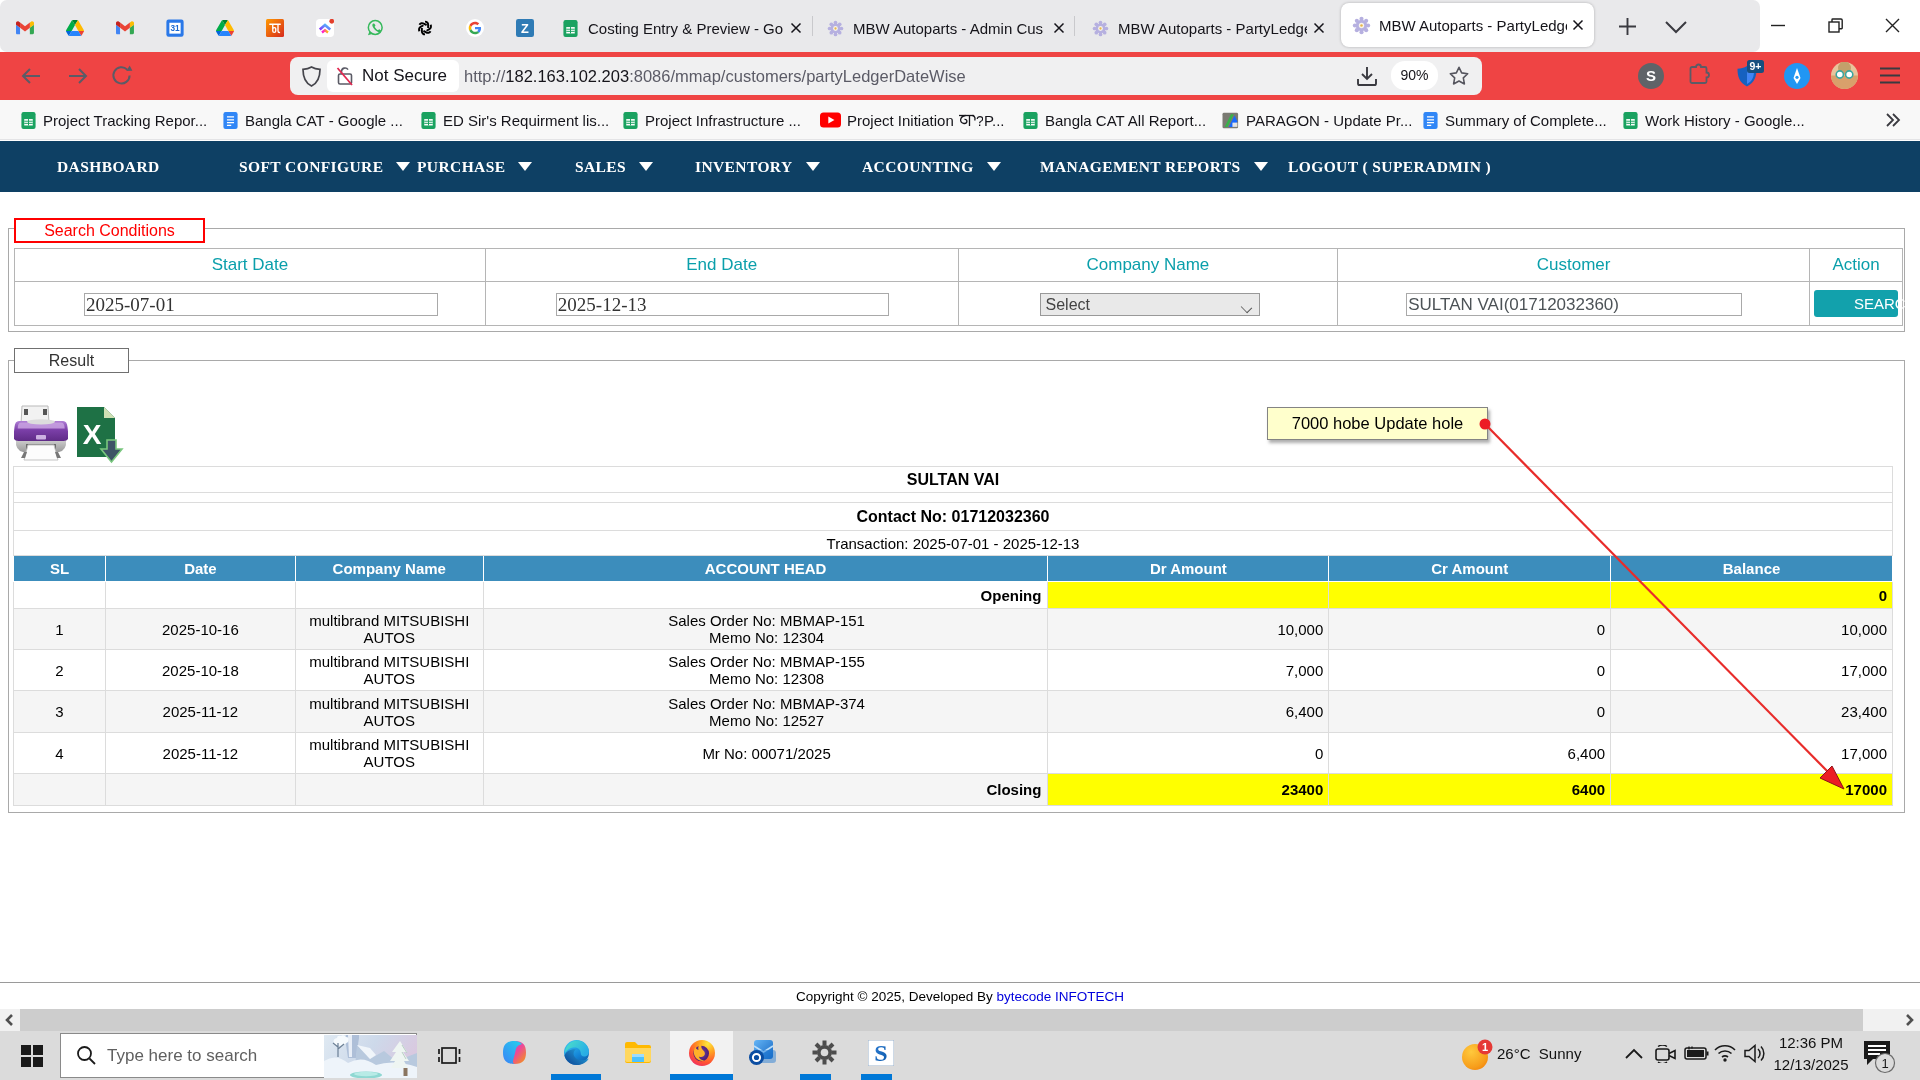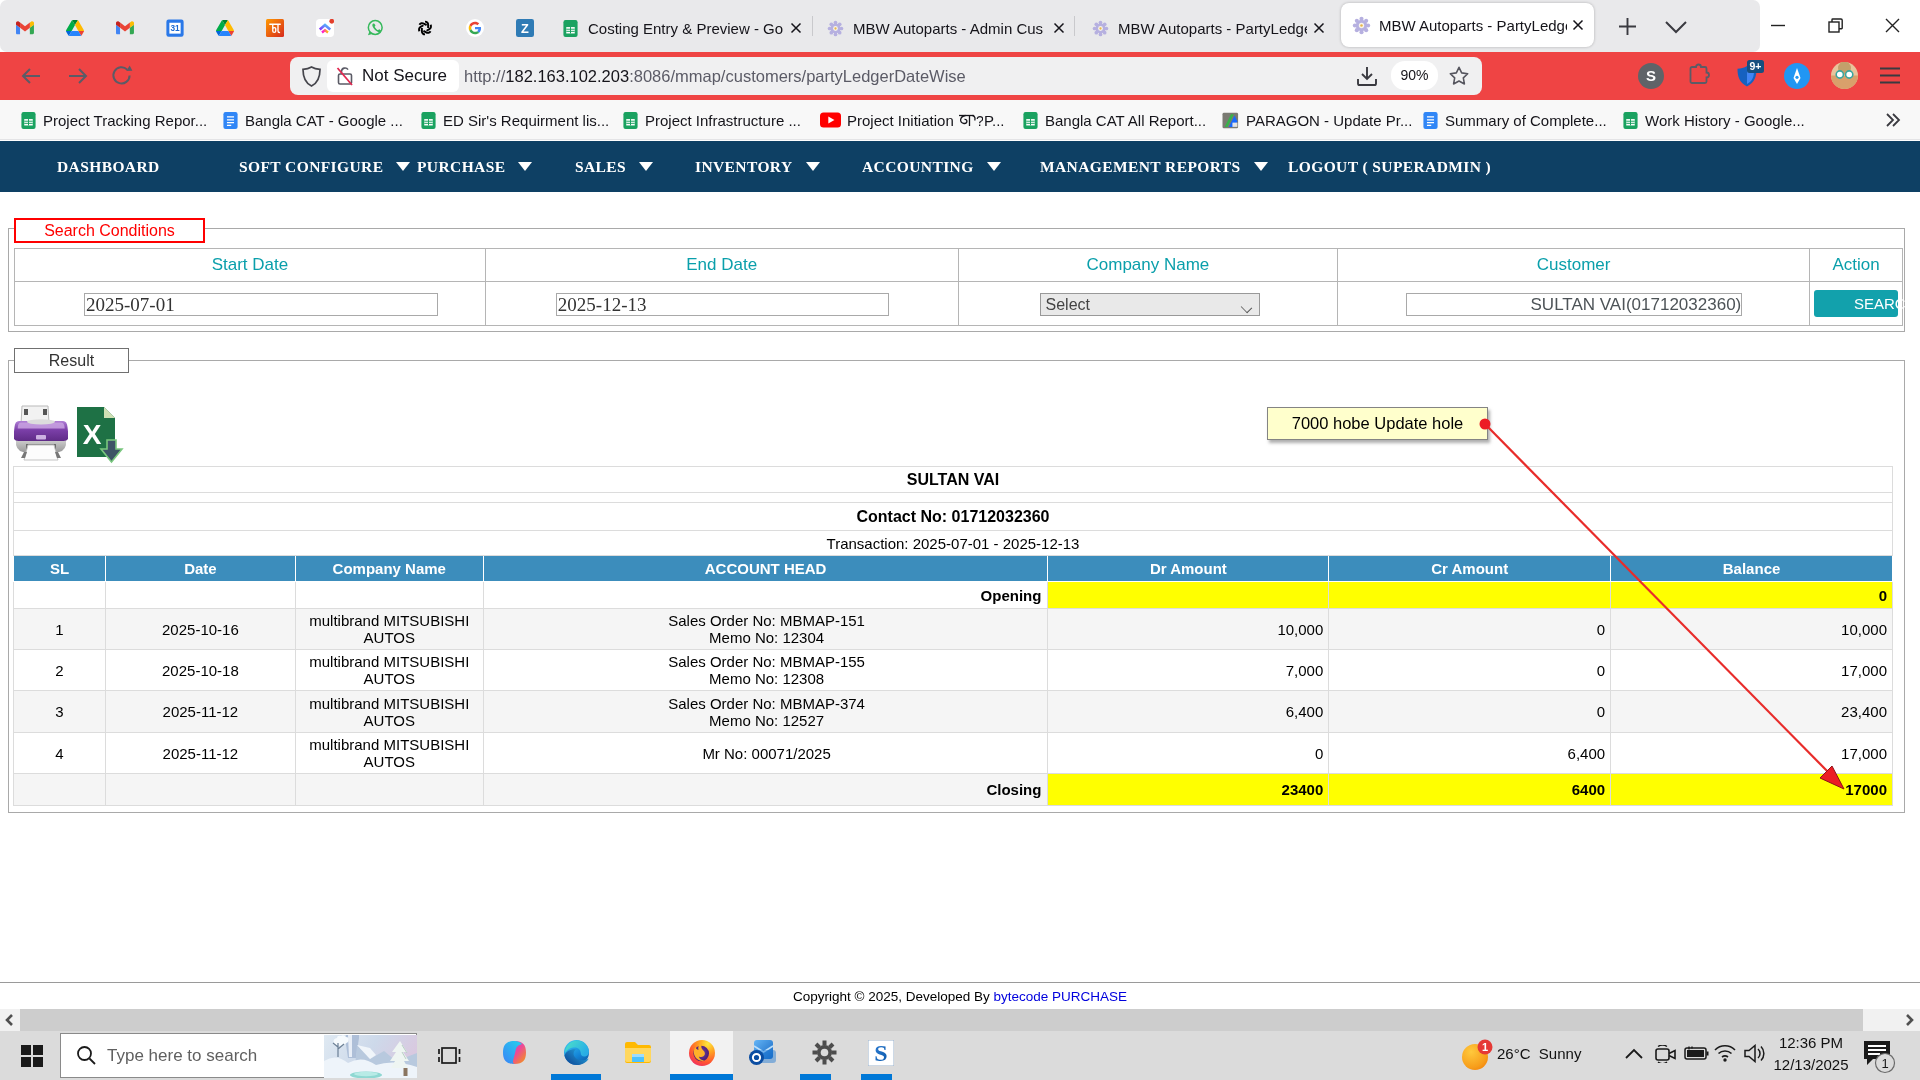--- a/index.html
+++ b/index.html
@@ -36,21 +36,21 @@
 #fs1legend { position:absolute; left:14px; top:218px; width:191px; height:25px; border:2px solid #ff0000; background:#fff; color:#ff0000; font-size:16px; text-align:center; line-height:21px; z-index:5; }
 #fs2 { position:absolute; left:8px; top:360px; width:1897px; height:453px; background:#fff; border:1px solid #a9a9a9; }
 #fs2legend { position:absolute; left:14px; top:348px; width:115px; height:25px; border:1px solid #707070; background:#fff; color:#333; font-size:16px; text-align:center; line-height:23px; z-index:5; }
 
 
 #stable { position:absolute; left:5px; top:19px; width:1889px; border-collapse:collapse; }
 #stable td { border:1px solid #b5b5b5; }
 .shead { color:#0a9fab; font-size:17px; text-align:center; height:33px; }
 .srow td { height:44px; }
 .sinput { border:1px solid #a9a9a9; height:23px; font-family:"Liberation Serif", serif; font-size:19px; color:#333; padding:0 0 0 1px; background:#fff; }
-#custin { font-family:"Liberation Sans", sans-serif; font-size:17px; color:#4d5357;text-align:right; }
+#custin { font-family:"Liberation Sans", sans-serif; font-size:17px; color:#4d5357; }
 .sel { background:#e9e9e9; border:1px solid #999; height:23px; color:#444; font-size:16px; display:flex; align-items:center; padding-left:5px; position:relative; }
 .sel:after { content:""; position:absolute; right:8px; top:9px; width:8px; height:8px; border-right:1.8px solid #555; border-bottom:1.8px solid #555; transform:rotate(45deg) scale(1,0.8); }
 #searchbtn { background:#12a1ac; color:#fff; border:none; font-size:15px; width:84px; height:27px; border-radius:3px; font-family:"Liberation Sans",sans-serif;padding-left:40px; }
 
 
 #rtable { position:absolute; left:4px; top:105px; width:1880px; border-collapse:collapse; font-size:15px; color:#000; }
 #rtable td, #rtable th { border:1px solid #dcdcdc; }
 #rtable .hdr th { background:#3c8dbc; color:#ffffff; font-size:15px; font-weight:bold; border:1px solid #fff; border-top:1px solid #3c8dbc; height:26px; }
 .cen { text-align:center; }
 .rgt { text-align:right; padding-right:5px; }
@@ -566,21 +566,21 @@
     <polygon points="14,41 40,41 44,56 10,56" fill="#fcfcfc" stroke="#c4c4c4"></polygon>
     <path d="M10 48 l-3 6 h4 l2-6 Z M44 48 l3 6 h-4 l-2-6 Z" fill="#777"></path>
   </svg>
   <svg class="abs" style="left:77px;top:407px;" width="48" height="58" viewBox="0 0 48 58">
     <path d="M0 0 L27 0 L38 11 L38 50 L0 50 Z" fill="#1e7145"></path>
     <polygon points="27,0 38,11 27,11" fill="#cfe0b4"></polygon>
     <text x="15" y="37" font-family="Liberation Sans, sans-serif" font-size="28" font-weight="bold" fill="#ffffff" text-anchor="middle">X</text>
     <polygon points="30,33 39,33 39,42 45,42 34.5,55 24,42 30,42" fill="#3d5466" stroke="#79c77e" stroke-width="1.6"></polygon>
   </svg>
 
-  <div id="footer">Copyright © 2025, Developed By <a href="#">bytecode PURCHASE</a></div>
+  <div id="footer">Copyright © 2025, Developed By <a href="#">bytecode INFOTECH</a></div>
 
   <div id="hscroll">
     <div id="hthumb"></div>
     <svg class="abs" style="left:3px;top:4px;" width="14" height="14" viewBox="0 0 14 14">
         <path d="M9 2 L4 7 L9 12" stroke="#505050" stroke-width="2.6" fill="none"></path>
       </svg>
     <svg class="abs" style="left:1902px;top:4px;" width="14" height="14" viewBox="0 0 14 14">
         <path d="M5 2 L10 7 L5 12" stroke="#505050" stroke-width="2.6" fill="none"></path>
       </svg>
   </div>

